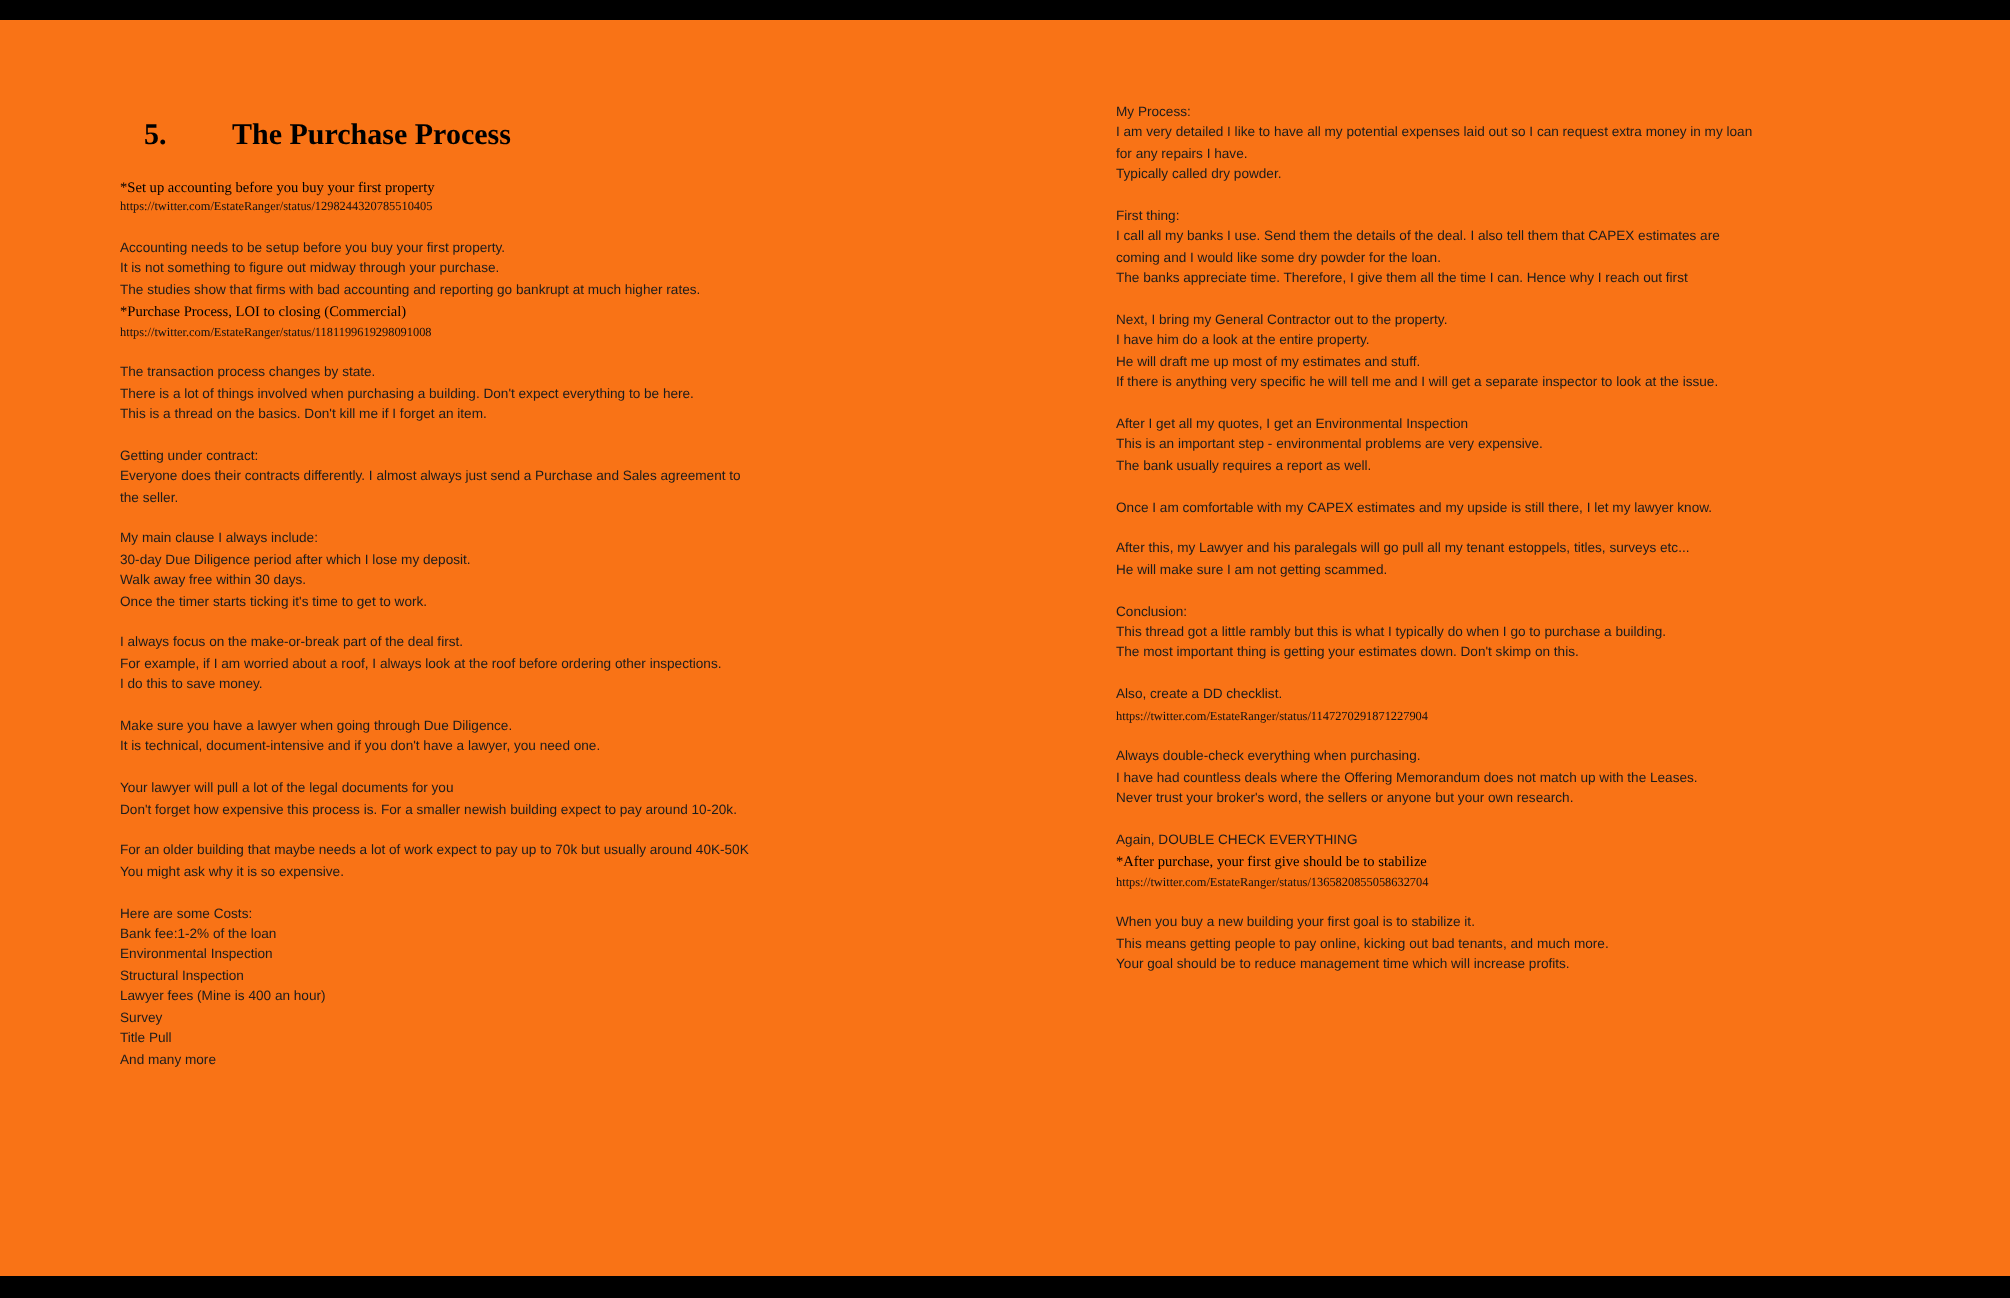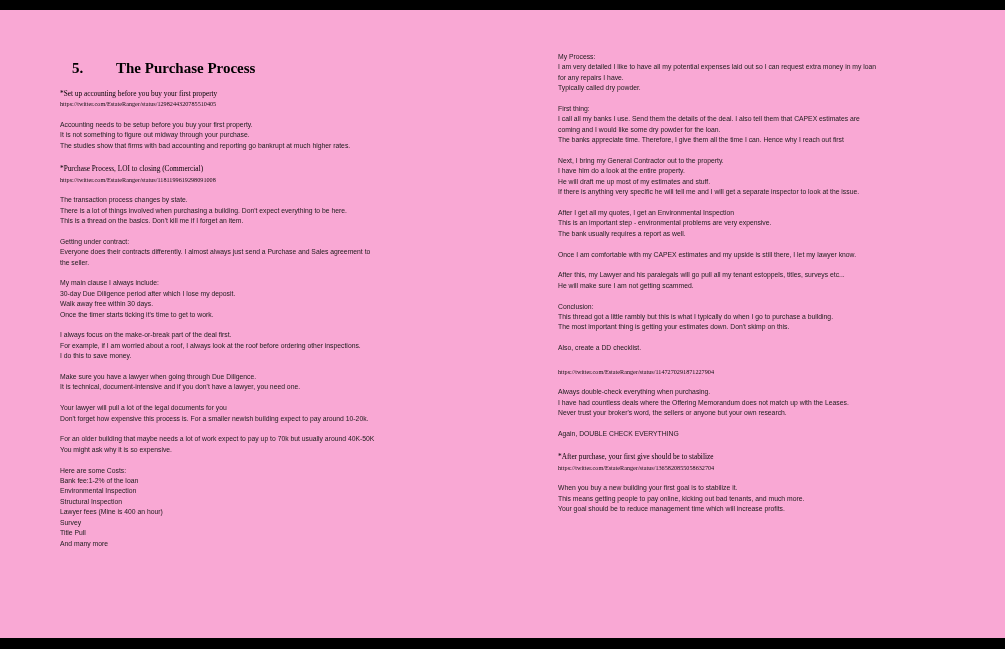--- a/index.html
+++ b/index.html
@@ -22,21 +22,21 @@
     z-index: 5;
   }
   .letterbox.top { top: 0; height: 10px; }
   .letterbox.bottom { bottom: 0; height: 11px; }
   .page {
     position: absolute;
     top: 10px;
     bottom: 11px;
     left: 0;
     right: 0;
-    background: #f9a8d4;
+    background: #f97316;
   }
   .column {
     position: absolute;
     color: #1c1c1c;
     font-family: "Liberation Sans", sans-serif;
     font-size: 6.8px;
   }
   .column-left { left: 60px; top: 50px; width: 392px; }
   .column-right { left: 558px; top: 42px; width: 400px; }
   .chapter-heading {
@@ -46,21 +46,21 @@
     line-height: 16px;
     padding-left: 12px;
     margin-bottom: 13px;
     white-space: nowrap;
     color: #000000;
   }
   .chapter-number {
     display: inline-block;
     width: 44px;
   }
-  .section + .section { margin-top: 13px; }
+  .section + .section { }
   .section-heading {
     font-family: "Liberation Serif", serif;
     font-weight: normal;
     font-size: 7.3px;
     line-height: 10.4px;
     white-space: nowrap;
     color: #000000;
   }
   .section-link {
     font-family: "Liberation Serif", serif;

